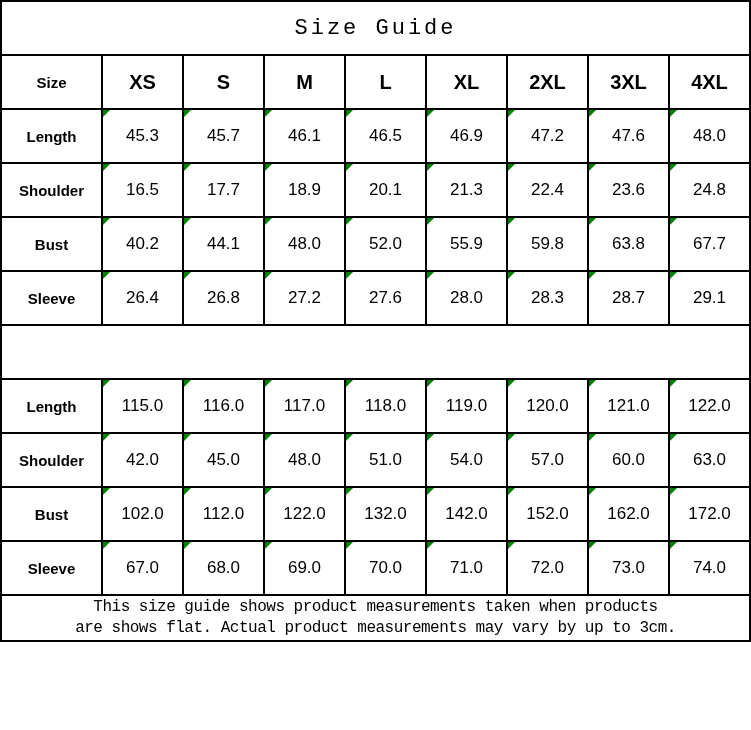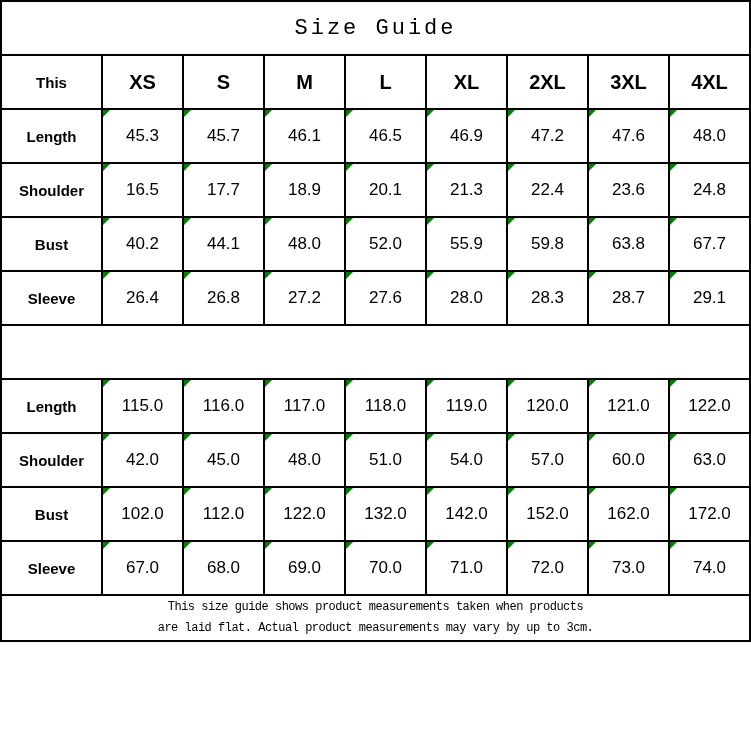--- a/index.html
+++ b/index.html
@@ -57,21 +57,21 @@
     height: 0;
     border-top: 7px solid var(--marker-green, #008000);
     border-right: 7px solid transparent;
   }
   td.gap-cell {
     height: 52px;
   }
   td.footer-cell {
     height: 44px;
     font-family: "Liberation Mono", monospace;
-    font-size: 12px;
+    font-size: 16px;
     letter-spacing: -0.5px;
     line-height: 21px;
     font-weight: normal;
   }
 </style>
 </head>
 <body>
 
 <div class="page">
   <table class="size-guide">
@@ -86,21 +86,21 @@
         <col>
         <col>
     </colgroup>
 
     <tbody>
         <tr>
       <td class="title-cell" colspan="9">Size Guide</td>
     </tr>
 
     <tr>
-      <td class="hd lbl">This</td>
+      <td class="hd lbl">Size</td>
       <td class="hd">XS</td>
       <td class="hd">S</td>
       <td class="hd">M</td>
       <td class="hd">L</td>
       <td class="hd">XL</td>
       <td class="hd">2XL</td>
       <td class="hd">3XL</td>
       <td class="hd">4XL</td>
     </tr>
 
@@ -195,18 +195,18 @@
       <td class="num">70.0<span class="tri"></span></td>
       <td class="num">71.0<span class="tri"></span></td>
       <td class="num">72.0<span class="tri"></span></td>
       <td class="num">73.0<span class="tri"></span></td>
       <td class="num">74.0<span class="tri"></span></td>
     </tr>
 
     <tr>
       <td class="footer-cell" colspan="9">
         <div>This size guide shows product measurements taken when products</div>
-        <div>are laid flat. Actual product measurements may vary by up to 3cm.</div>
+        <div>are shows flat. Actual product measurements may vary by up to 3cm.</div>
       </td>
     </tr>
   </tbody>
     </table>
 </div>
 
 </body></html>

